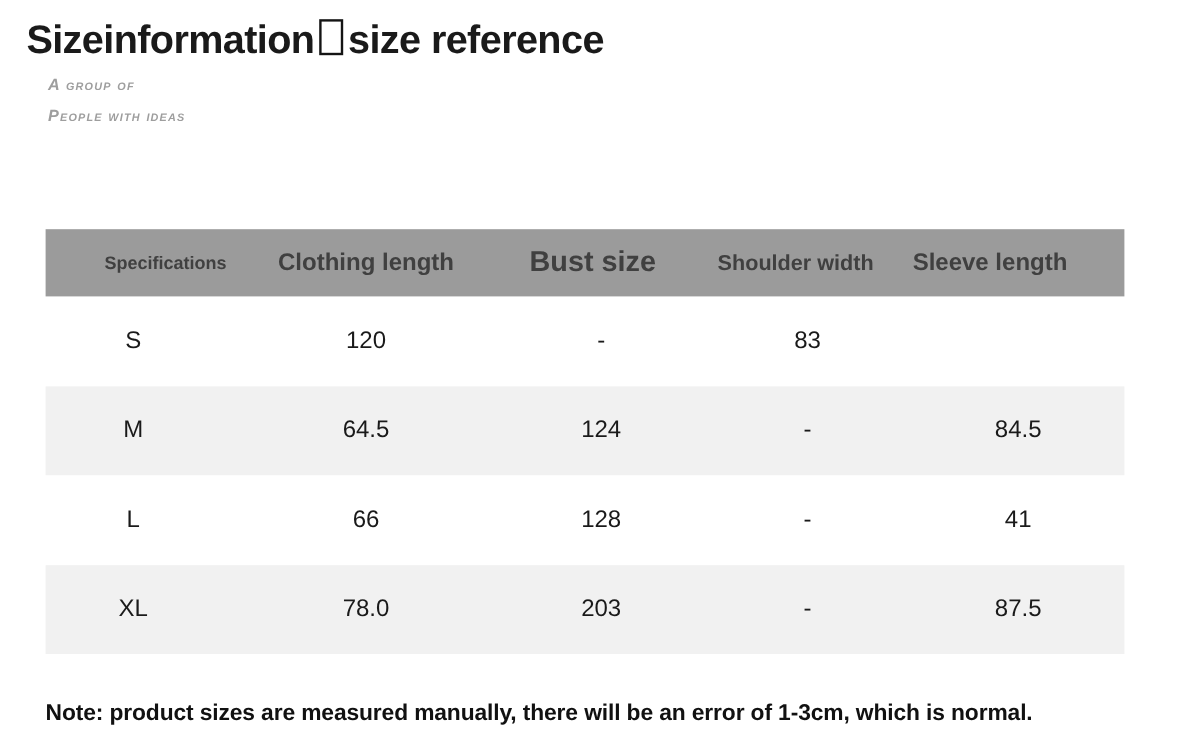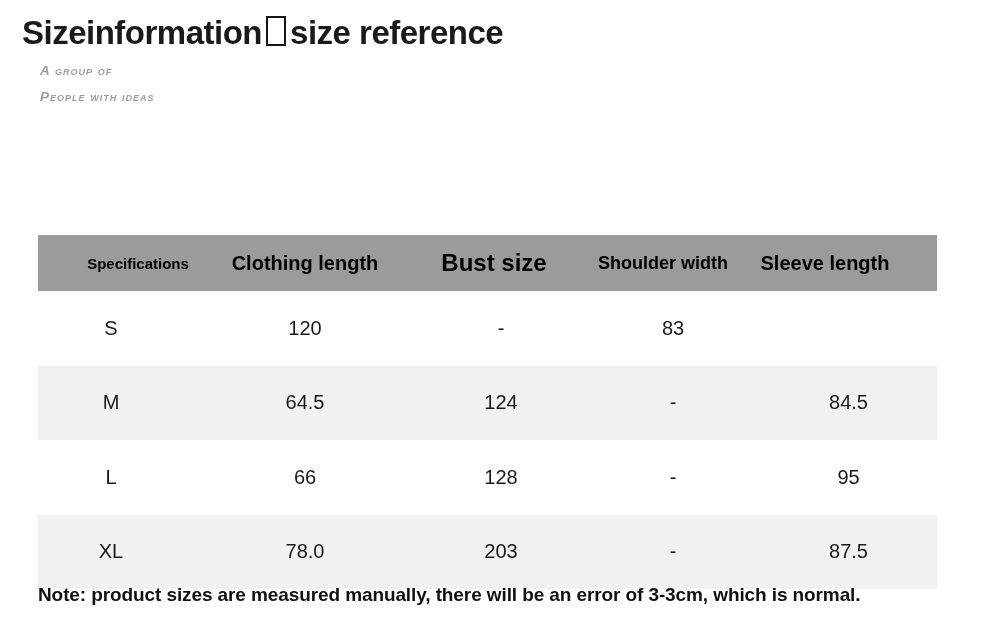--- a/index.html
+++ b/index.html
@@ -56,22 +56,21 @@
     width: 899px;
   }
   .t-row {
     display: grid;
     grid-template-columns: 170px 194px 184px 174px 177px;
     align-items: center;
   }
   .t-head {
     height: 56px;
     background: #9b9b9b;
-    color: #000000;
-    margin-top: 44px;
+    color: #404040;
   }
   .t-head .cell { text-align: center; font-weight: 700; }
   .t-head .cell:nth-child(1) { font-size: 15px; padding-left: 30px; }
   .t-head .cell:nth-child(2) { font-size: 20px; font-weight: 600; }
   .t-head .cell:nth-child(3) { font-size: 24px; }
   .t-head .cell:nth-child(4) { font-size: 18px; padding-right: 20px; }
   .t-head .cell:nth-child(5) { font-size: 20px; padding-right: 47px; }
 
   .t-body-row {
     height: 74.5px;
@@ -132,28 +131,28 @@
       <div class="cell">124</div>
       <div class="cell">-</div>
       <div class="cell">84.5</div>
     </div>
 
     <div class="t-row t-body-row">
       <div class="cell">L</div>
       <div class="cell">66</div>
       <div class="cell">128</div>
       <div class="cell">-</div>
-      <div class="cell">95</div>
+      <div class="cell">41</div>
     </div>
 
     <div class="t-row t-body-row alt">
       <div class="cell">XL</div>
       <div class="cell">78.0</div>
       <div class="cell">203</div>
       <div class="cell">-</div>
       <div class="cell">87.5</div>
     </div>
 
   </div>
 
-  <div class="note">Note: product sizes are measured manually, there will be an error of 3-3cm, which is normal.</div>
+  <div class="note">Note: product sizes are measured manually, there will be an error of 1-3cm, which is normal.</div>
 
 </div>
 
 </body></html>

